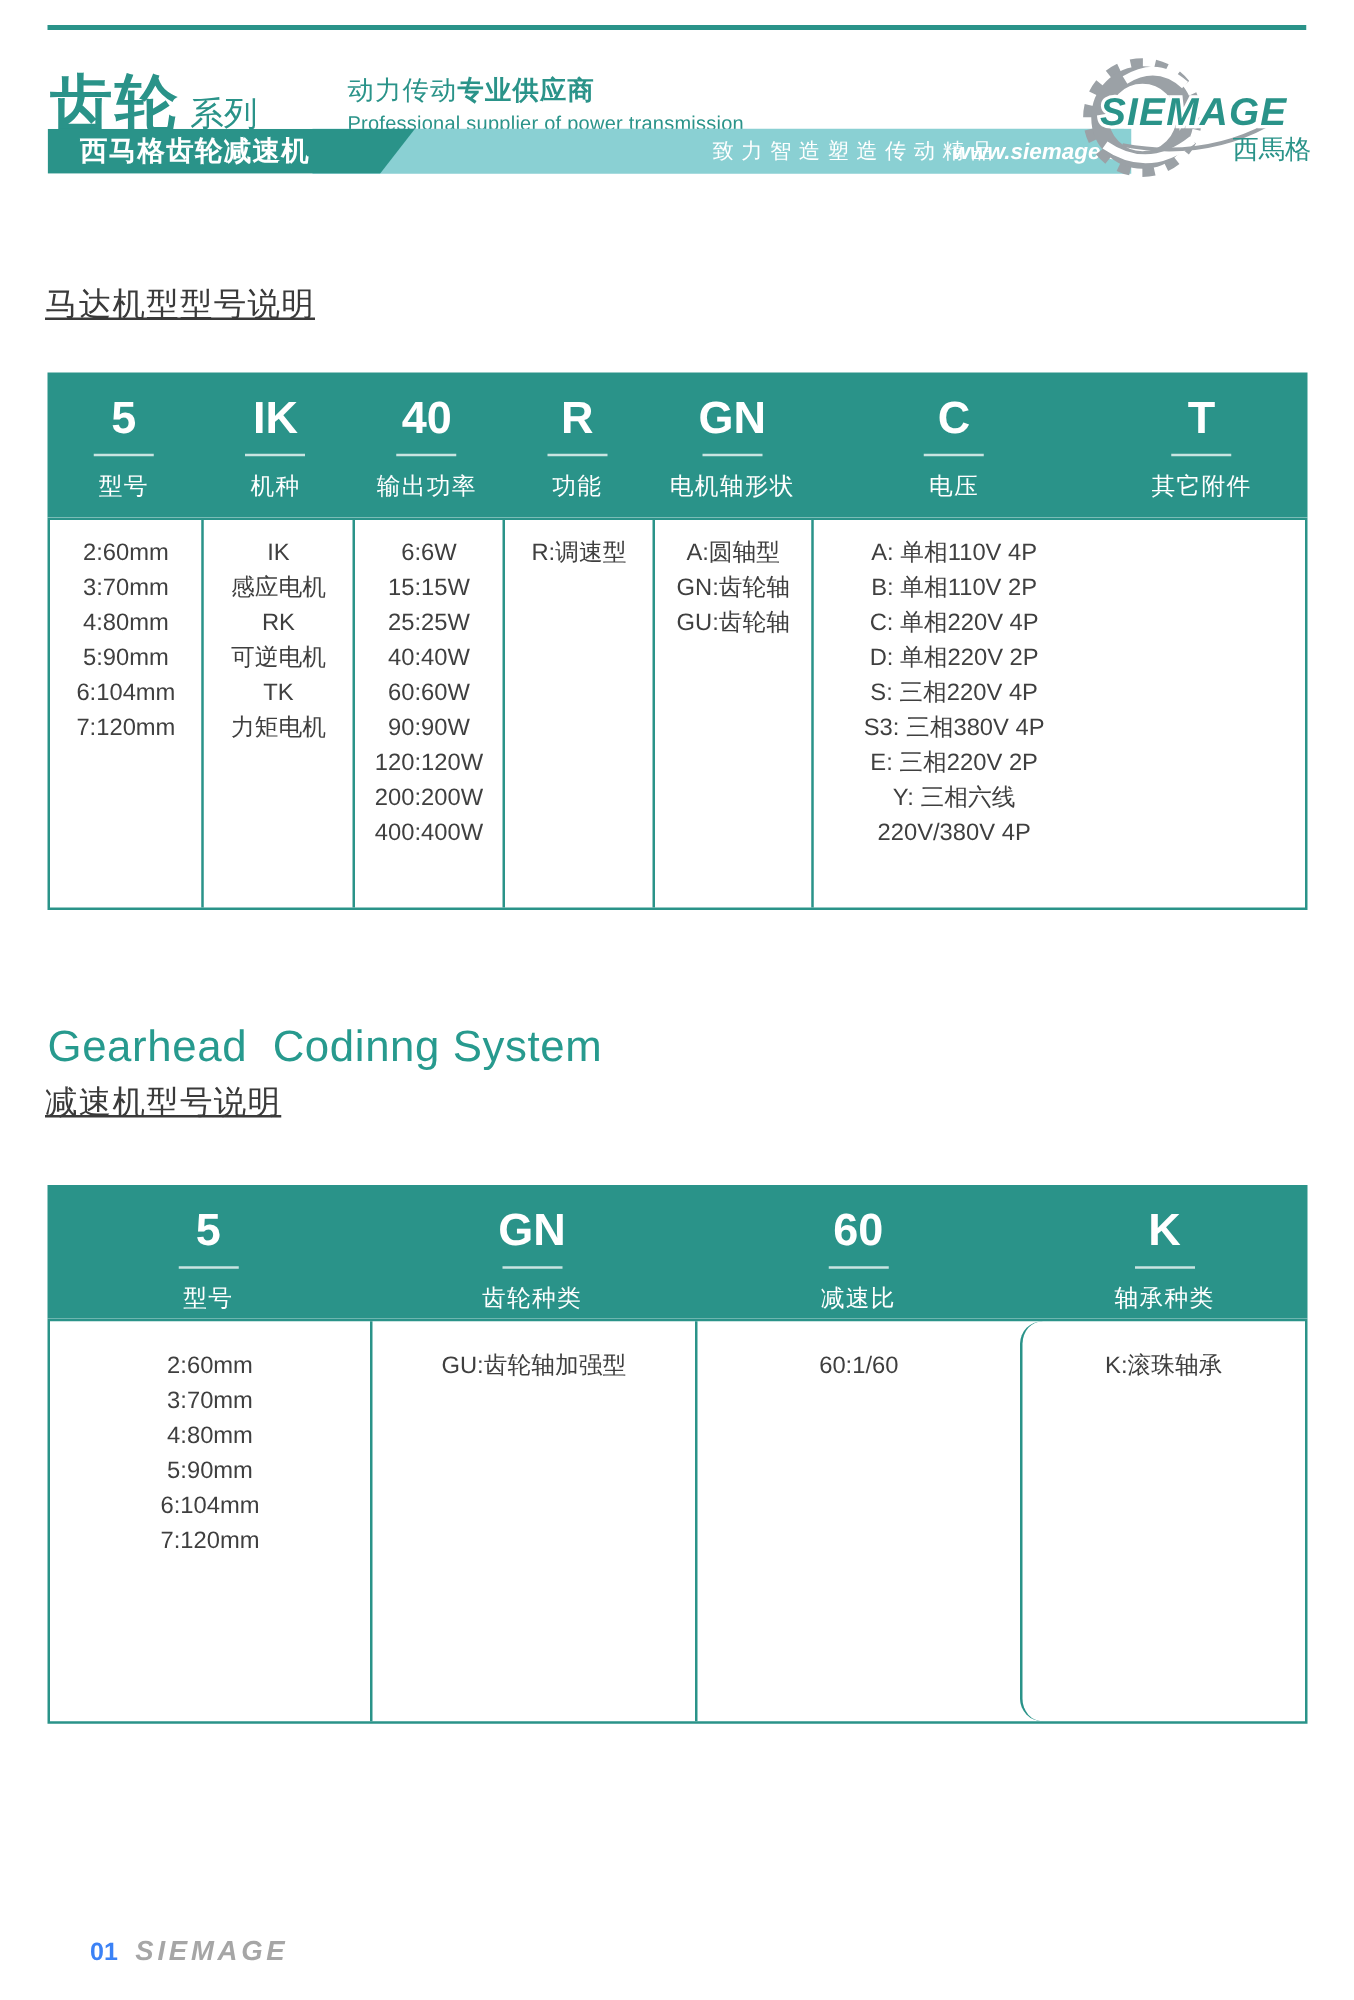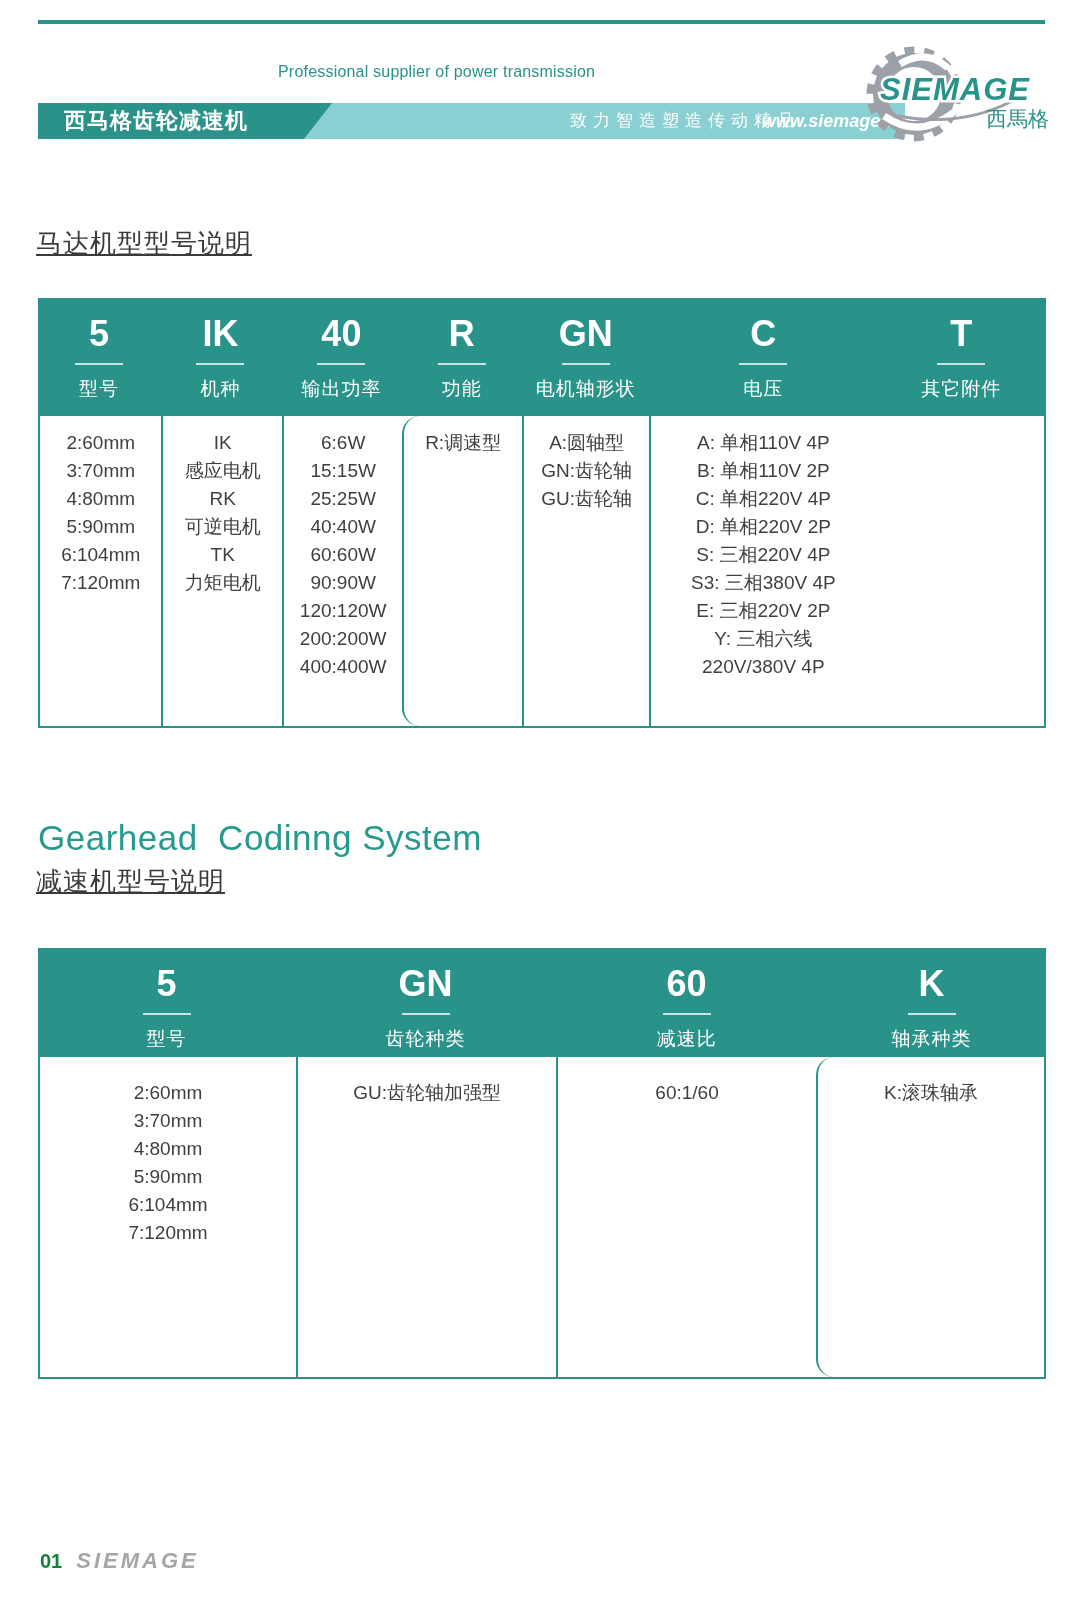--- a/index.html
+++ b/index.html
@@ -51,32 +51,36 @@
   .th .hlbl{font-size:19px;letter-spacing:1px;}
   .tbody{display:flex;background:#fff;border:2px solid var(--teal);}
   .td{text-align:center;}
   .td + .td{border-left:2px solid var(--teal);}
   .ln{font-size:19px;line-height:28px;color:var(--cell-text);}
   #motor-table .td{padding-top:13px;}
   #gearhead-table .td{padding-top:22px;}
 
   
   .footer{position:absolute;left:40px;top:1548px;white-space:nowrap;}
-  .page-num{font-size:20px;font-weight:bold;color:#15803d;}
+  .page-num{font-size:20px;font-weight:bold;color:#3b82f6;margin-left:32px;}
   .footer-brand{margin-left:14px;font-size:22px;font-weight:bold;font-style:italic;color:var(--footer-gray);letter-spacing:3px;}
 </style>
 </head>
 <body>
 
 <div class="page">
 
   <div class="top-rule"></div>
 
+  <div class="brand">
+    <span class="brand-big">齿轮</span><span class="brand-small">系列</span>
+  </div>
 
   <div class="tagline">
+    <div class="tagline-cn"><span>动力传动</span><b>专业供应商</b></div>
     <div class="tagline-en">Professional supplier of power transmission</div>
   </div>
 
   <div class="ribbon-light">
     <span class="ribbon-slogan">致力智造塑造传动精品</span>
     <span class="ribbon-url">www.siemage.com</span>
   </div>
   <div class="ribbon-dark">
     <span>西马格齿轮减速机</span>
   </div>
@@ -155,21 +159,21 @@
           <div class="ln">6:6W</div>
           <div class="ln">15:15W</div>
           <div class="ln">25:25W</div>
           <div class="ln">40:40W</div>
           <div class="ln">60:60W</div>
           <div class="ln">90:90W</div>
           <div class="ln">120:120W</div>
           <div class="ln">200:200W</div>
           <div class="ln">400:400W</div>
         </div>
-        <div class="td" style="width: 11.9%; border-radius: 18px;">
+        <div class="td" style="width: 11.9%;">
           <div class="ln">R:调速型</div>
         </div>
         <div class="td" style="width: 12.7%;">
           <div class="ln">A:圆轴型</div>
           <div class="ln">GN:齿轮轴</div>
           <div class="ln">GU:齿轮轴</div>
         </div>
         <div class="td" style="width: 22.5%;">
           <div class="ln">A: 单相110V 4P</div>
           <div class="ln">B: 单相110V 2P</div>

